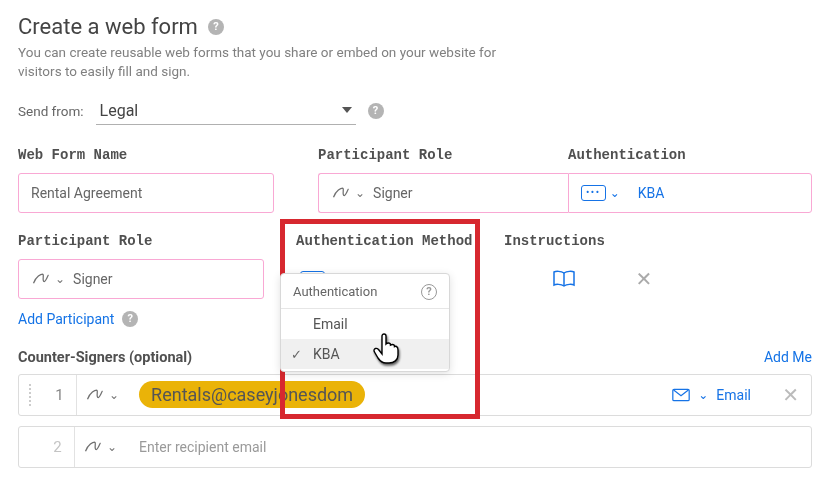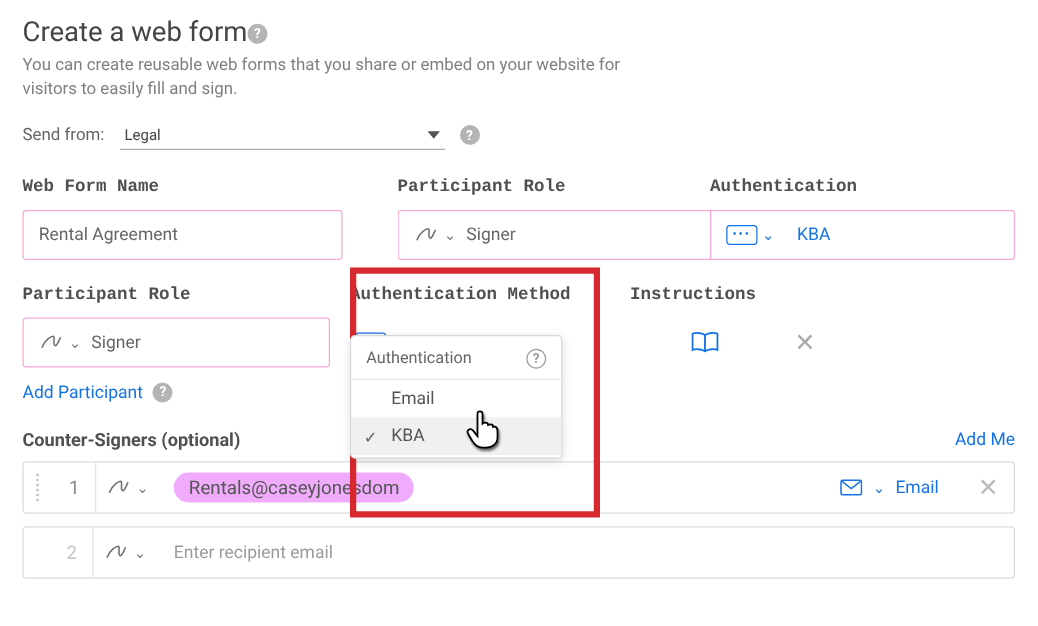--- a/index.html
+++ b/index.html
@@ -7,33 +7,33 @@
     margin: 0;
     font-family: -apple-system, "Segoe UI", Roboto, Arial, sans-serif;
     color: #505050;
     background: #fff;
     width: 830px;
     height: 501px;
     padding: 14px 18px;
     font-size: 14px;
     position: relative;
   }
-  .title-row { display: flex; align-items: center; margin-bottom: 4px; }
+  .title-row { display: flex; align-items: center; gap: 10px; margin-bottom: 4px; }
   h1 { font-size: 22px; font-weight: 400; color: #444; margin: 0; }
   .help-gray {
     width: 16px; height: 16px; border-radius: 50%; background: #b4b4b4; color: #fff;
     display: inline-flex; align-items: center; justify-content: center; font-size: 11px; font-weight:700;
   }
   .subtitle { color: #808080; font-size: 13.5px; line-height: 1.4; max-width: 500px; margin-bottom: 16px; }
   .sendfrom-row { display: flex; align-items: center; gap: 12px; margin-bottom: 22px; }
   .sf-label { color:#666; font-size:13.5px; }
   .sf-select {
     border: none; border-bottom: 1px solid #b0b0b0; min-width: 260px;
     display: flex; justify-content: space-between; align-items: center; padding: 4px 4px;
-    font-size: 12px; color:#444;
+    font-size: 16px; color:#444;
   }
   .caret-down {
     width: 0; height: 0; border-left: 5px solid transparent; border-right: 5px solid transparent;
     border-top: 6px solid #555; display:inline-block;
   }
   .row1 { display:flex; gap:0; margin-bottom:20px; }
   .col-name { width: 300px; }
   .col-role { flex: 0 0 250px; }
   .col-auth { flex: 1; }
   .sec-label { font-weight:700; color:#505050; font-size:14px; margin-bottom:10px;font-family:Liberation Mono, monospace; }
@@ -48,21 +48,21 @@
   .auth-pill {
     border:1.5px solid #1673E6; border-radius:3px; color:#1673E6; padding:1px 4px;
     font-size:11px; letter-spacing:1px; display:inline-flex; align-items:center; height:16px;
   }
   .auth-pill::after { content:"•••"; font-size:10px; letter-spacing:1.5px; }
   .kba-link { color:#1673E6; margin-left:10px; }
 
   .row2 { display:flex; align-items:flex-start; margin-bottom: 8px; position:relative; }
   .row2 .sec-label { margin-bottom:10px; }
   .row2 .c-role { width: 262px; }
-  .row2 .c-auth { width: 224px; position:relative; }
+  .row2 .c-auth { width: 224px; position:relative;padding-left:16px; }
   .row2 .c-req  { width: 150px; text-align:center; }
   .row2 .c-inst { width: 120px; text-align:left; }
   .row2 .c-del  { width: 40px; text-align:center; }
 
   .redbox {
     position:absolute; border:5px solid #d7282f; left: 262px; top: -14px;
     width: 200px; height: 200px; pointer-events:none; z-index:40;
   }
 
   .checkbox-empty {
@@ -107,21 +107,21 @@
     width:14px; display:flex; flex-direction:column; align-items:center; gap:2px;
     margin:0 6px 0 4px; color:#bbb;
   }
   .drag-dots span { width:2px; height:2px; background:#bbb; border-radius:50%; display:block; }
   .num-box {
     width:34px; height:100%; display:flex; align-items:center; justify-content:center;
     border-right:1px solid #e2e2e2; color:#888; font-size:15px;
   }
   .pen-cell { display:flex; align-items:center; padding:0 8px; }
   .chip {
-    background:#f0abfc; border-radius:14px; padding:3px 12px; color:#555; font-size:15px;
+    background:#eab308; border-radius:14px; padding:3px 12px; color:#555; font-size:18px;
     margin-left:4px;
   }
   .placeholder { color:#9a9a9a; margin-left:6px; }
   .auth-right {
     position:absolute; right:60px; display:flex; align-items:center; gap:8px;
   }
   .env-icon { width:18px; height:14px; }
   .row-x { position:absolute; right:12px; color:#bbb; font-size:20px; }
   .num-disabled { color:#c4c4c4; }
 </style>

